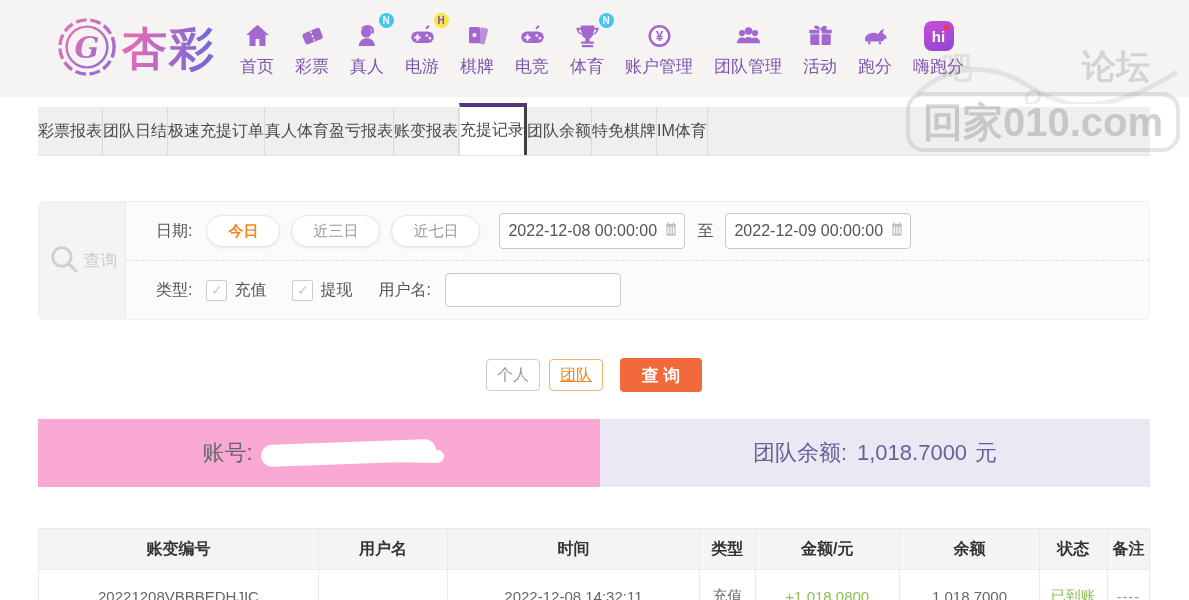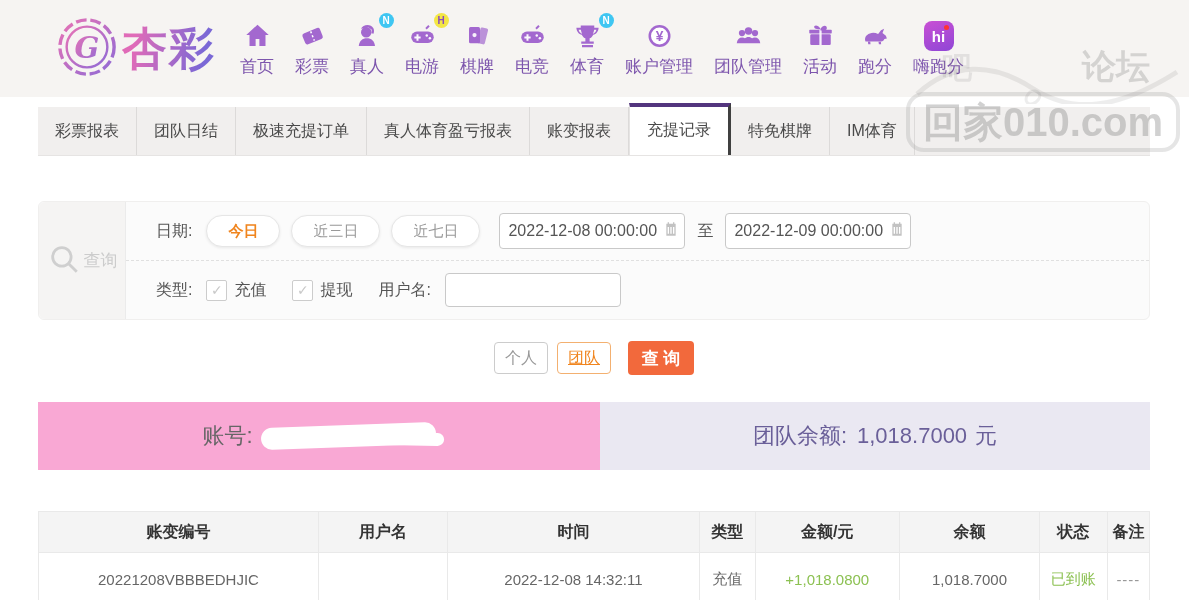--- a/index.html
+++ b/index.html
@@ -21,21 +21,21 @@
          font-size:10px;font-weight:bold;display:flex;align-items:center;justify-content:center;}
   .badge.cyan{background:#3fc6f2;color:#fff;}
   .badge.yellow{background:#f3e645;color:#8a4bbf;}
   .hi-app{width:30px;height:30px;border-radius:8px;background:linear-gradient(160deg,#c94fd4,#8f46d6);
           display:flex;align-items:center;justify-content:center;color:#fff;font-weight:bold;font-size:15px;position:relative;}
   .hi-dot{position:absolute;top:4px;right:5px;width:5px;height:5px;border-radius:50%;background:#f33;}
 
   
   .tab-strip{margin:10px 0 0 38px;width:1112px;height:48px;display:flex;background:#f1efee;
              border-bottom:1px solid #e6e4e3;box-sizing:content-box;}
-  .tab{padding:0 17px;line-height:48px;font-size:16px;color:#4a4a4a;border-right:1px solid #dcdad9;
+  .tab{padding:0 0;line-height:48px;font-size:16px;color:#4a4a4a;border-right:1px solid #dcdad9;
        cursor:pointer;white-space:nowrap;}
   .tab.active{background:#fff;border-top:4px solid #53357e;height:48px;line-height:45px;margin-top:-4px;
               border-right:3px solid #404040;border-left:1px solid #e6e4e3;}
 
   .main{margin-left:38px;width:1112px;}
 
   
   .filter-panel{margin-top:45px;background:#fbfbfb;border:1px solid #f0efee;border-radius:6px;display:flex;}
   .filter-search{width:86px;background:#f5f4f3;border-right:1px solid #ebebeb;border-radius:6px 0 0 6px;
                  display:flex;align-items:center;justify-content:center;gap:3px;cursor:pointer;}
@@ -53,25 +53,25 @@
   .dtext{flex:1;white-space:nowrap;}
   .to-label{margin:0 4px 0 12px;font-size:16px;color:#555;}
   .check-wrap{display:flex;align-items:center;cursor:pointer;}
   .checkbox{width:19px;height:19px;border:1px solid #ccc;border-radius:2px;background:#fff;
             display:flex;align-items:center;justify-content:center;color:#c9c9c9;font-size:14px;margin-right:7px;}
   .check-label{font-size:16px;color:#555;margin-right:26px;}
   .username-input{width:176px;height:34px;border:1px solid #c9c9c9;border-radius:4px;font-size:15px;
                   padding:0 8px;box-sizing:border-box;background:#fff;outline:none;}
 
   
-  .actions{display:flex;justify-content:center;align-items:center;margin-top:21px;gap:9px;}
+  .actions{display:flex;justify-content:center;align-items:center;margin-top:38px;gap:9px;}
   .btn-ghost{width:54px;height:32px;border:1px solid #ccc;border-radius:4px;background:#fff;color:#999;
              font-size:16px;cursor:pointer;font-family:inherit;}
   .btn-ghost.team{border-color:#f3b070;color:#f0851e;margin-right:8px;text-decoration:underline;}
-  .btn-primary{width:66px;height:34px;border:none;border-radius:4px;background:#f2693c;color:#fff;
+  .btn-primary{width:82px;height:34px;border:none;border-radius:4px;background:#f2693c;color:#fff;
                font-size:17px;font-weight:bold;cursor:pointer;font-family:inherit;white-space:nowrap;}
 
   
   .summary{display:flex;margin-top:27px;height:68px;}
   .summary-left{width:562px;background:#f9a8d4;display:flex;align-items:center;justify-content:center;}
   .account-label{font-size:22px;color:#666;}
   .redact{width:175px;height:22px;background:#fff;border-radius:11px;margin-left:8px;transform:rotate(-2deg);position:relative;}
   .redact::after{content:"";position:absolute;right:-8px;top:9px;width:90px;height:13px;background:#fff;
                  border-radius:7px;transform:rotate(3deg);}
   .summary-right{flex:1;background:#eae8f2;display:flex;align-items:center;justify-content:center;
@@ -242,20 +242,21 @@
       </div>
   </div>
 
   <div class="tab-strip" id="tabs">
       <div class="tab">彩票报表</div>
       <div class="tab">团队日结</div>
       <div class="tab">极速充提订单</div>
       <div class="tab">真人体育盈亏报表</div>
       <div class="tab">账变报表</div>
       <div class="tab active">充提记录</div>
+      <div class="tab">团队余额</div>
       <div class="tab">特免棋牌</div>
       <div class="tab">IM体育</div>
     </div>
 
   <div class="main">
 
     <div class="filter-panel">
       <div class="filter-search">
         <span>
           <svg width="34" height="34" viewBox="0 0 24 24" fill="none" stroke="#cfcfcf" stroke-width="2">

